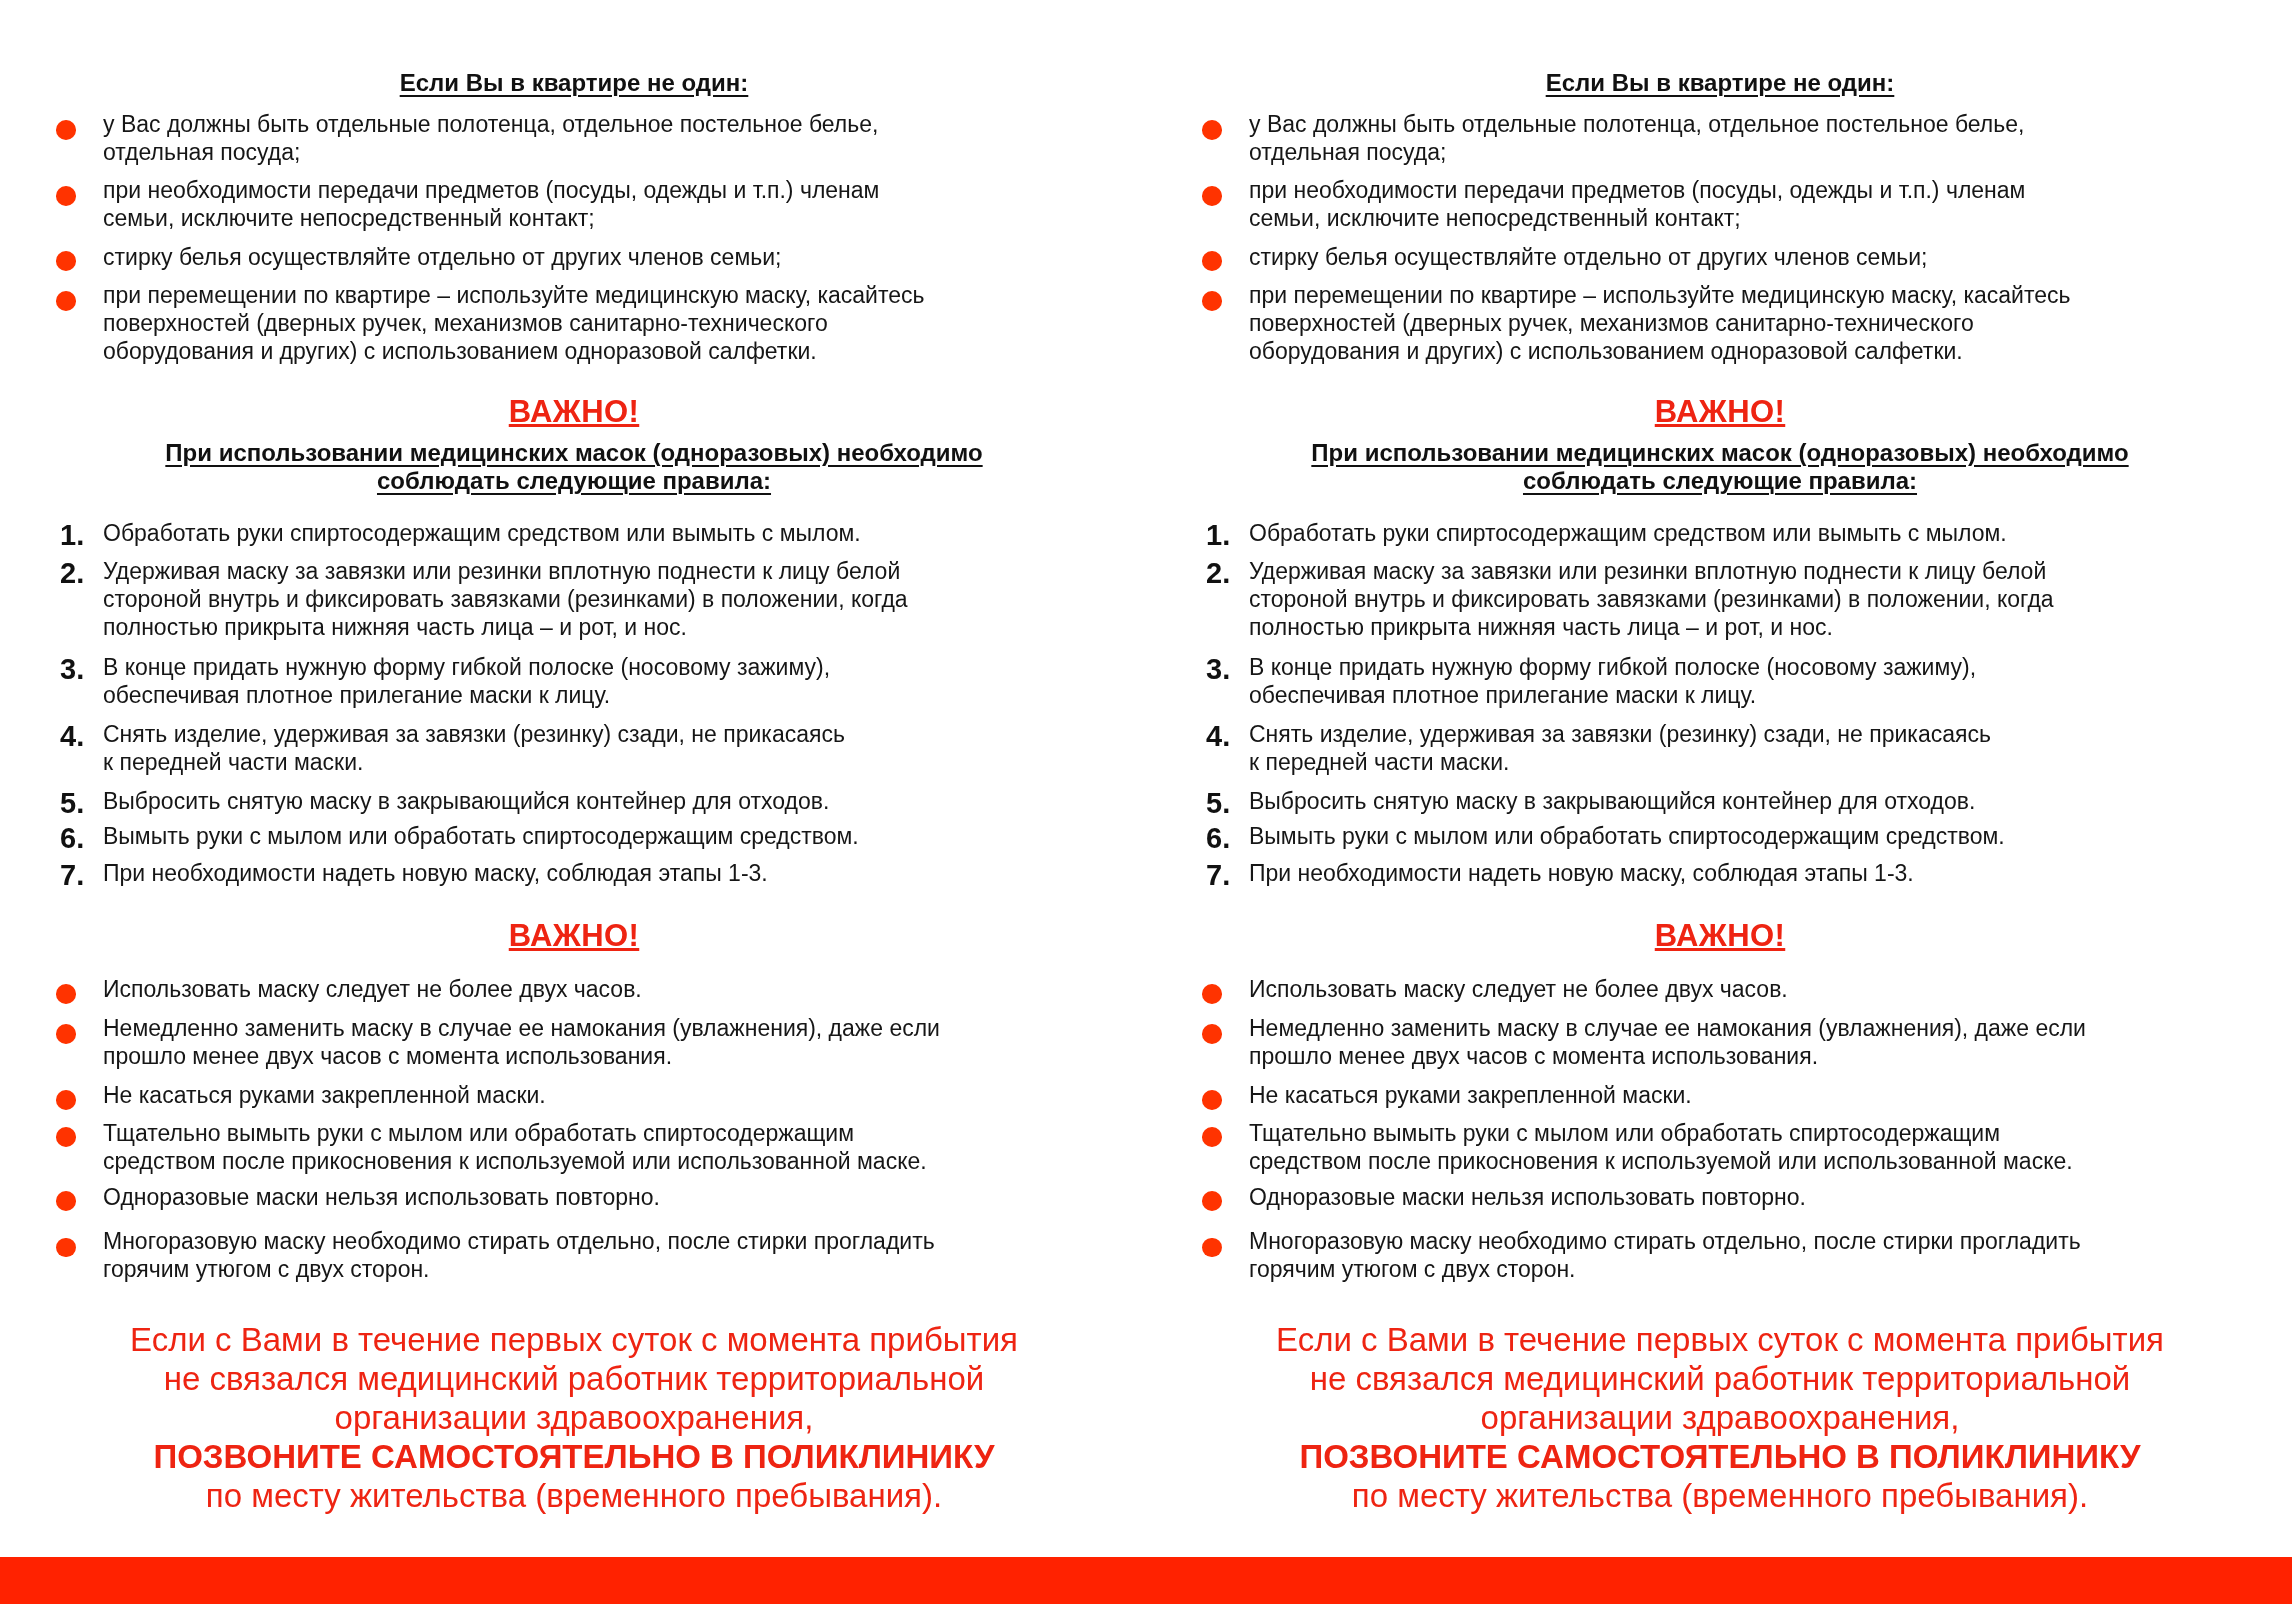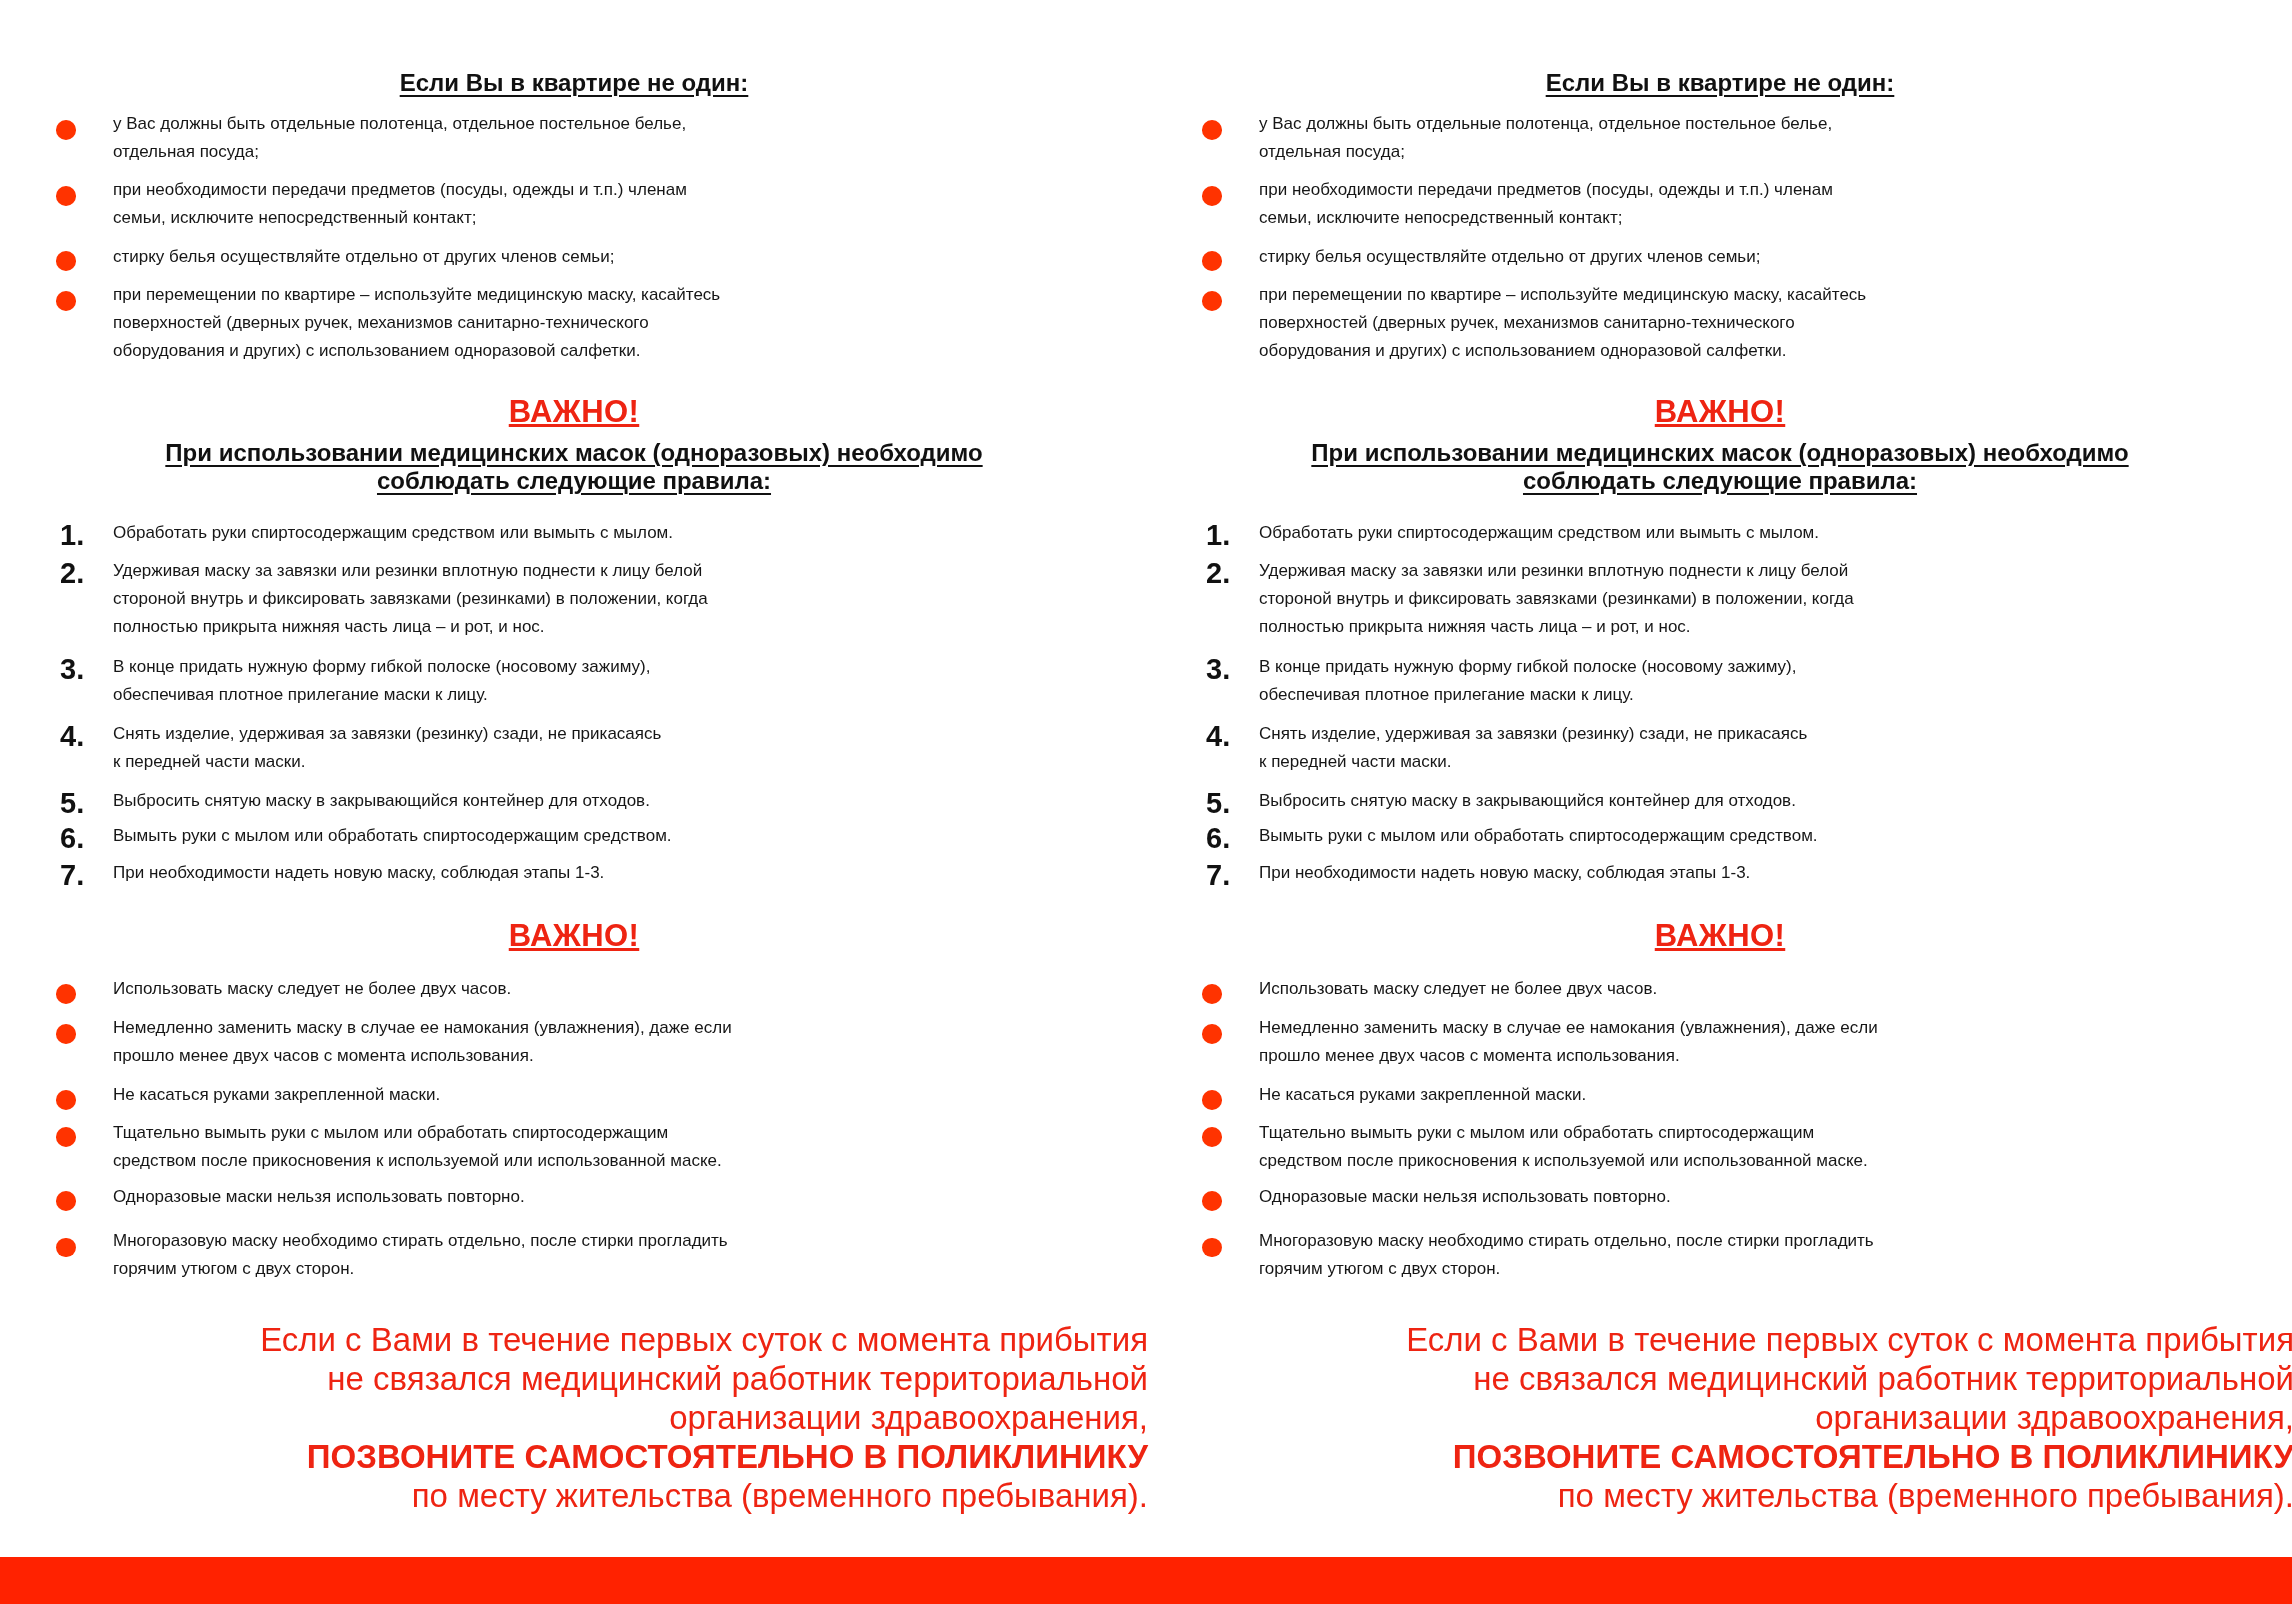--- a/index.html
+++ b/index.html
@@ -27,27 +27,27 @@
   }
   .item { position:absolute; left:0; width:1137px; }
   .bullet {
     position:absolute; left:56px; width:19.7px; height:19.7px; border-radius:50%;
     background:#ff3300;
   }
   .num {
     position:absolute; left:60px; font-weight:bold; font-size:29px; line-height:29px; color:#111;
   }
   .text {
-    position:absolute; left:113px; font-size:17px; line-height:28px; color:#161616;
+    position:absolute; left:103px; font-size:23px; line-height:28px; color:#161616;
     white-space:nowrap;
   }
   .line { display:block; }
 
   .closing {
-    left:0; width:1148px; text-align:right; color:#ee2412;
+    left:0; width:1148px; text-align:center; color:#ee2412;
     font-size:33px; line-height:39px; white-space:nowrap;
   }
   .closing .bold { font-weight:bold; font-size:33px; }
 
   .footer-bar {
     position:absolute; left:0; top:1557px; width:2293px; height:48px; background:#ff2200;
   }
 </style>
 </head>
 <body>

